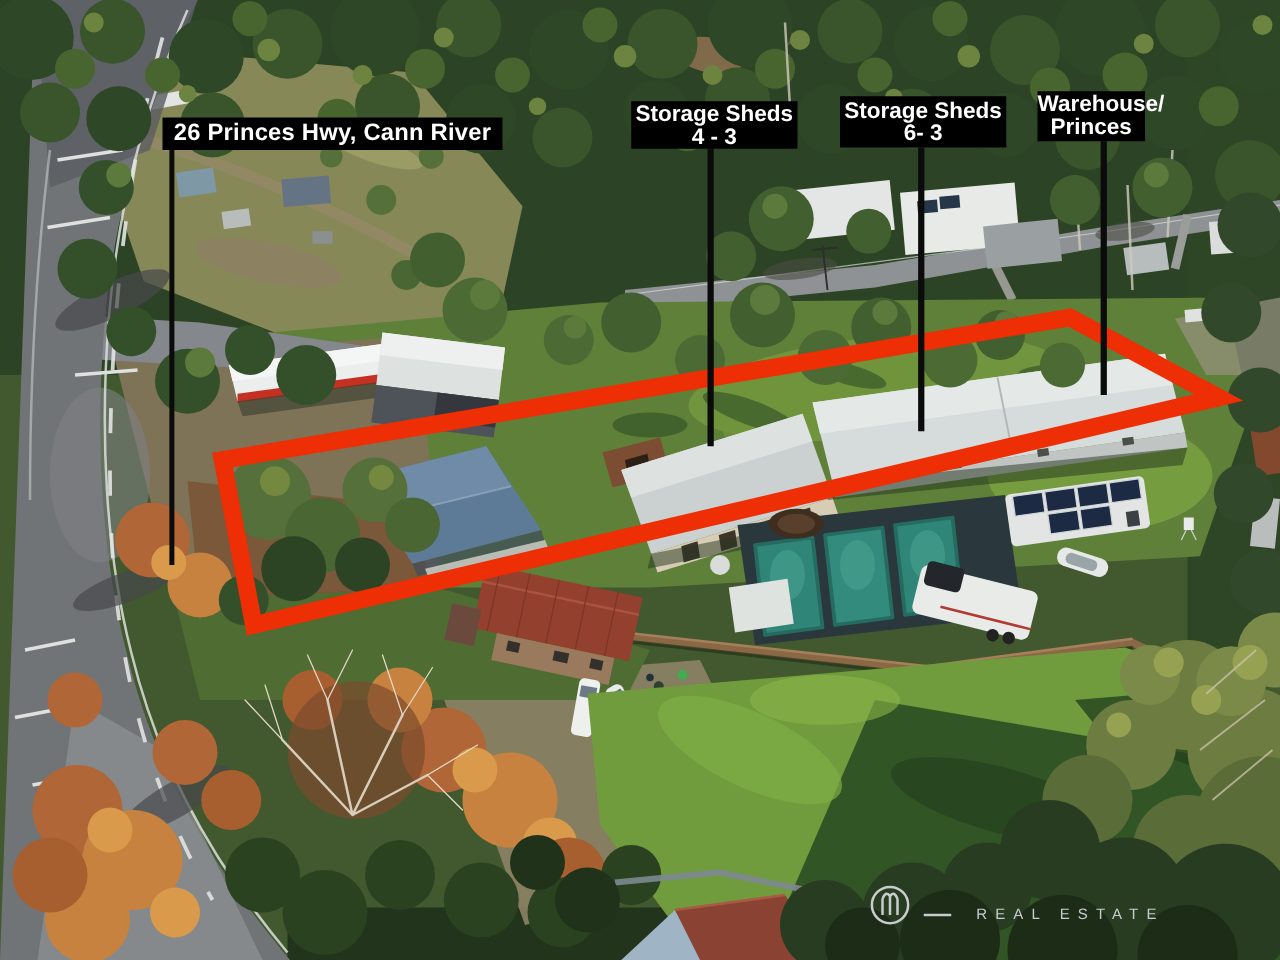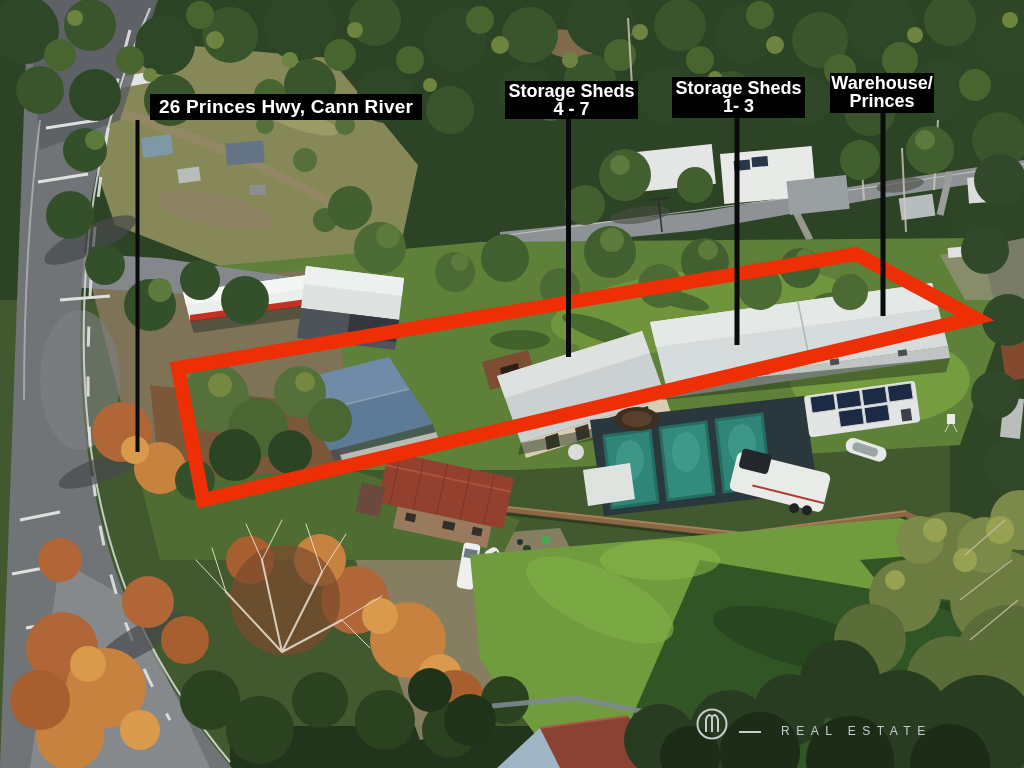--- a/index.html
+++ b/index.html
@@ -6,26 +6,26 @@
   .scene {
     position:relative; width:1024px; height:768px; overflow:hidden;
     font-family:"Liberation Sans", sans-serif;
   }
   .scene svg.photo { position:absolute; left:0; top:0; }
   svg.overlay { position:absolute; left:0; top:0; pointer-events:none; }
   .anno-label {
     position:absolute; background:#000; color:#fff; font-weight:bold;
     text-align:center; box-sizing:border-box;
   }
-  #address-label { left:150px; top:94px; width:272px; height:26px;
+  #address-label { left:130px; top:94px; width:272px; height:26px;
     font-size:19px; line-height:26px; letter-spacing:.2px; }
   .small-label { font-size:18px; line-height:17.5px; padding-top:2px; }
   #label-sheds47  { left:505px; top:81px; width:133px; height:38px; }
   #label-sheds13  { left:672px; top:77px; width:133px; height:41px; padding-top:3px; }
-  #label-warehouse{ left:830px; top:73px; width:104px; height:40px; padding-top:2px; }
+  #label-warehouse{ left:830px; top:73px; width:86px; height:40px; padding-top:2px; }
   #logo { position:absolute; left:695px; top:700px; width:300px; height:50px; color:#c8cccf; }
   #logo .mark { position:absolute; left:0; top:2px; }
   #logo .l1 { position:absolute; left:42px; top:6px; font-size:13.5px; letter-spacing:3.6px;
     white-space:nowrap; }
   #logo .dash { position:absolute; left:44px; top:31px; width:22px; border-top:2px solid #c8cccf; }
   #logo .l2 { position:absolute; left:86px; top:24px; font-size:12px; letter-spacing:6.5px;
     white-space:nowrap; }
 </style>
 </head>
 <body>
@@ -458,26 +458,26 @@
   <line x1="737" y1="118" x2="737" y2="345" stroke="#0b0b0b" stroke-width="5"></line>
   <line x1="883" y1="113" x2="883" y2="316" stroke="#0b0b0b" stroke-width="5"></line>
 </svg>
 
 <div class="anno-label" id="address-label">
   <span>26 Princes Hwy, Cann River</span>
 </div>
 
 <div class="anno-label small-label" id="label-sheds47">
   <div>Storage Sheds</div>
-  <div>4 - 7</div>
+  <div>4 - 3</div>
 </div>
 
 <div class="anno-label small-label" id="label-sheds13">
   <div>Storage Sheds</div>
-  <div>1- 3</div>
+  <div>6- 3</div>
 </div>
 
 <div class="anno-label small-label" id="label-warehouse">
   <div>Warehouse/</div>
   <div>Princes</div>
 </div>
 
 <div id="logo">
   <svg class="mark" width="38" height="44" viewBox="0 0 38 44">
     <g stroke="#c8cccf" fill="none" stroke-width="2">

